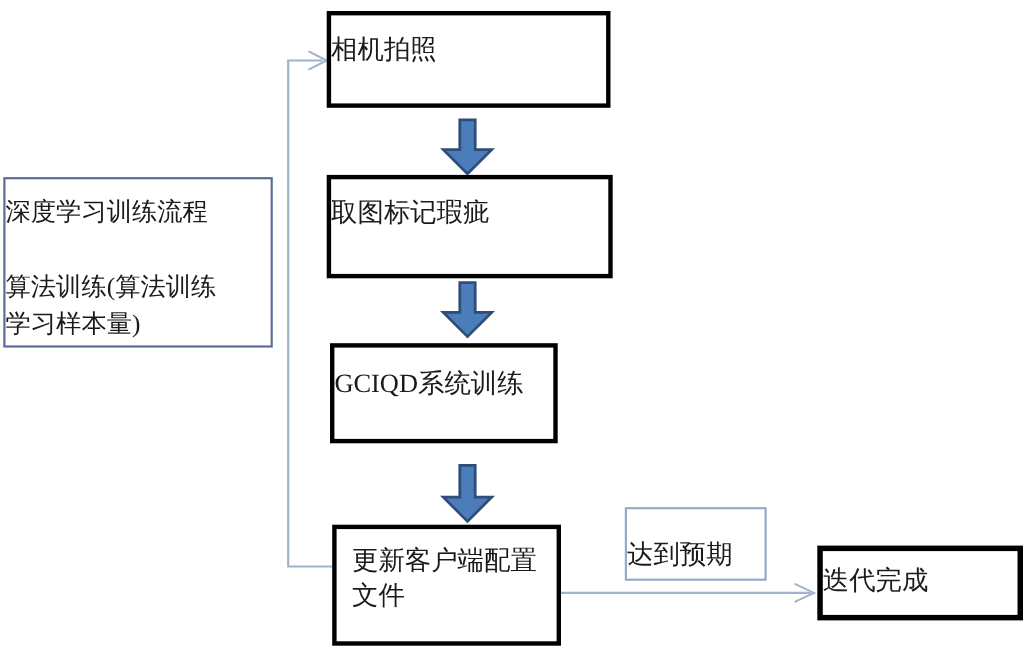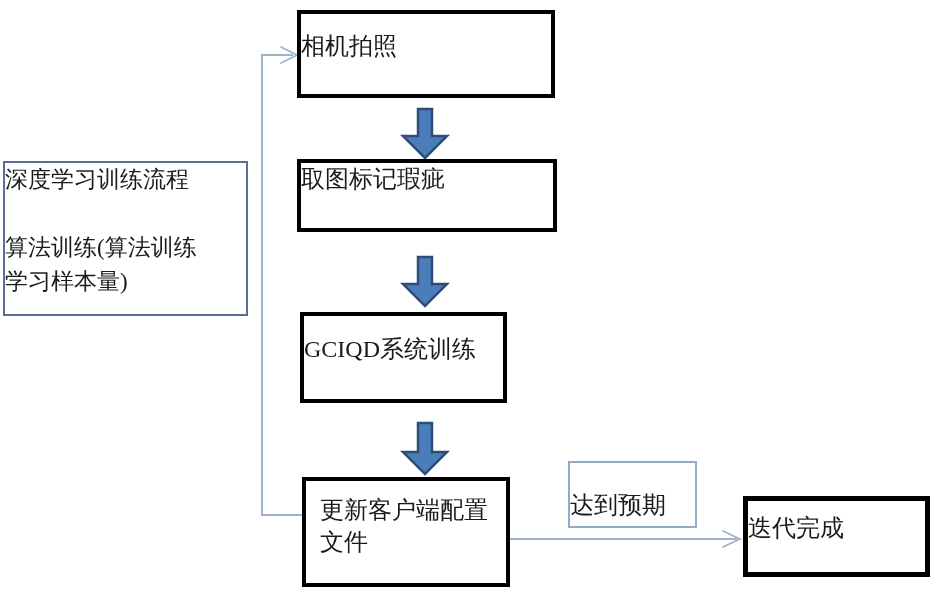--- a/index.html
+++ b/index.html
@@ -45,26 +45,26 @@
     border:5px solid var(--box-border);
   }
   .node.note{
     border:2px solid var(--note-border);
     font-size:23px;
   }
   .node.tag{
     border:2px solid var(--label-border);
   }
   .camera-box   {left:297px; top:10px;  width:258px; height:88px;  padding-top:16px;}
-  .mark-box     {left:297px; top:159px; width:260px; height:73px;  }
+  .mark-box     {left:297px; top:159px; width:260px; height:94px;  padding-top:15px;}
   .gciqd-box    {left:300px; top:312px; width:207px; height:91px;  padding-top:17px;}
   .update-box   {left:302px; top:477px; width:208px; height:110px; padding:13px 14px 0 14px;}
-  .done-box     {left:743px; top:496px; width:187px; height:81px;  padding-top:11px;font-family:Liberation Serif, serif;}
+  .done-box     {left:743px; top:496px; width:187px; height:68px;  padding-top:11px;font-family:Liberation Serif, serif;}
   .expect-box   {left:568px; top:461px; width:129px; height:67px;  padding-top:26px;}
-  .note-box     {left:3px;   top:161px; width:245px; height:155px; line-height:34px;}
+  .note-box     {left:3px;   top:161px; width:245px; height:155px; padding-top:13px; line-height:34px;}
   .note-box .spacer{height:34px;}
   .block-arrow{
     fill:var(--block-arrow-fill);
     stroke:var(--block-arrow-stroke);
     stroke-width:2.5;
     stroke-linejoin:miter;
   }
   .thin-line{
     fill:none;
     stroke:var(--connector);

